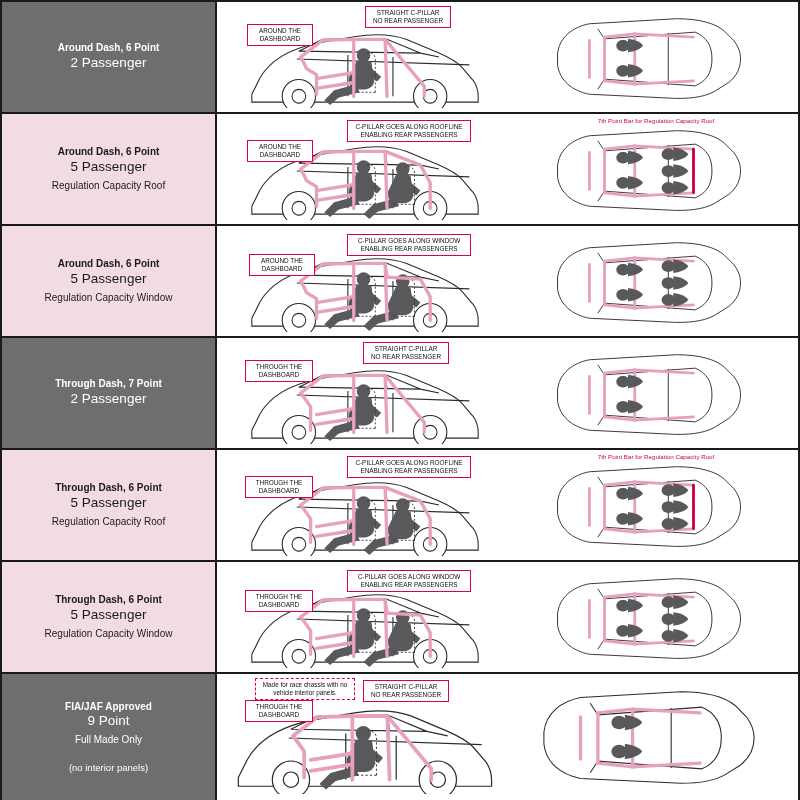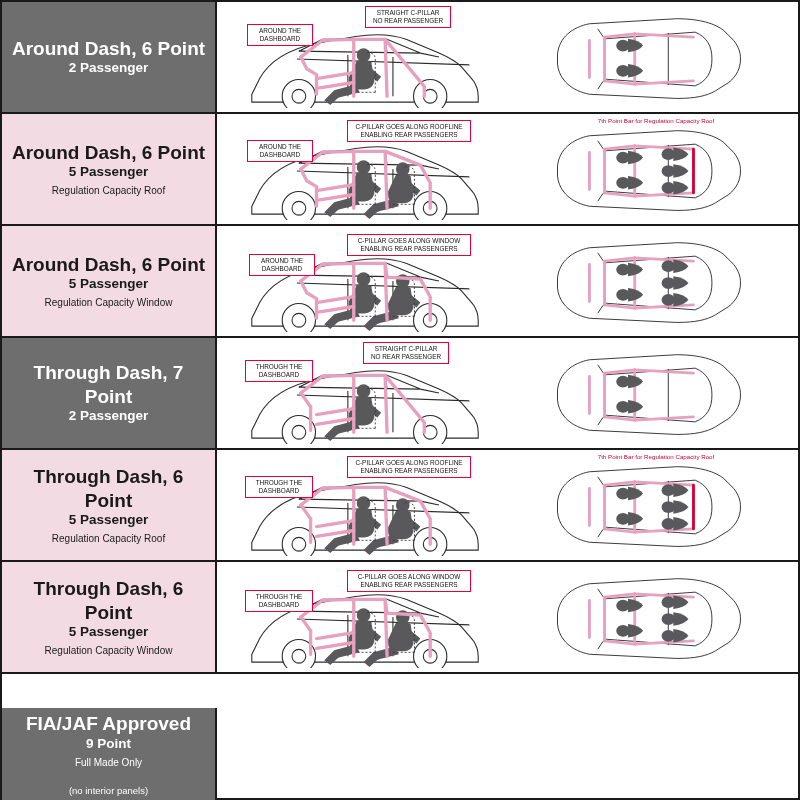--- a/index.html
+++ b/index.html
@@ -1,25 +1,25 @@
 <!DOCTYPE html>
 <html><head>
 <meta charset="utf-8">
 <style>
   html,body{margin:0;padding:0;background:#fff;}
   body{width:800px;height:800px;font-family:"Liberation Sans",sans-serif;color:#111;}
   #sheet{width:800px;height:800px;position:relative;box-sizing:border-box;border:2px solid #1a1a1a;}
   .row{display:flex;width:100%;box-sizing:border-box;border-bottom:2px solid #1a1a1a;position:relative;}
-  .row:last-child{border-bottom:none;align-items:flex-end;}
+  .row:last-child{border-bottom:none;}
   .label{width:215px;flex:0 0 215px;box-sizing:border-box;border-right:2px solid #1a1a1a;
          display:flex;flex-direction:column;align-items:center;justify-content:center;text-align:center;padding:4px 6px;}
   .label.grey{background:#6e6e6e;color:#fff;}
   .label.pink{background:#f3dbe4;color:#1a1a1a;}
-  .l1{font-size:19px;font-weight:bold;line-height:1.25;}
-  .l2{font-size:13.5px;font-weight:bold;line-height:1.25;}
+  .l1{font-size:10px;font-weight:bold;line-height:1.25;}
+  .l2{font-size:13.5px;font-weight:normal;line-height:1.25;}
   .l3{font-size:10px;font-weight:normal;margin-top:4px;line-height:1.2;}
   .l4{font-size:9.5px;font-weight:normal;margin-top:16px;line-height:1.2;}
   .art{flex:1 1 auto;position:relative;background:#fff;overflow:hidden;}
   .art svg{display:block;width:100%;height:100%;}
   .callout{position:absolute;border:1px solid #e0003c;background:#fff;color:#111;
            font-size:6.4px;line-height:1.25;padding:2px 3px;text-align:center;white-space:pre-line;}
   .callout.dashed{border:1px dashed #e0003c;}
   .callout.noborder{border:none;background:transparent;color:#d0003c;font-size:6.2px;}
 </style>
 </head>

